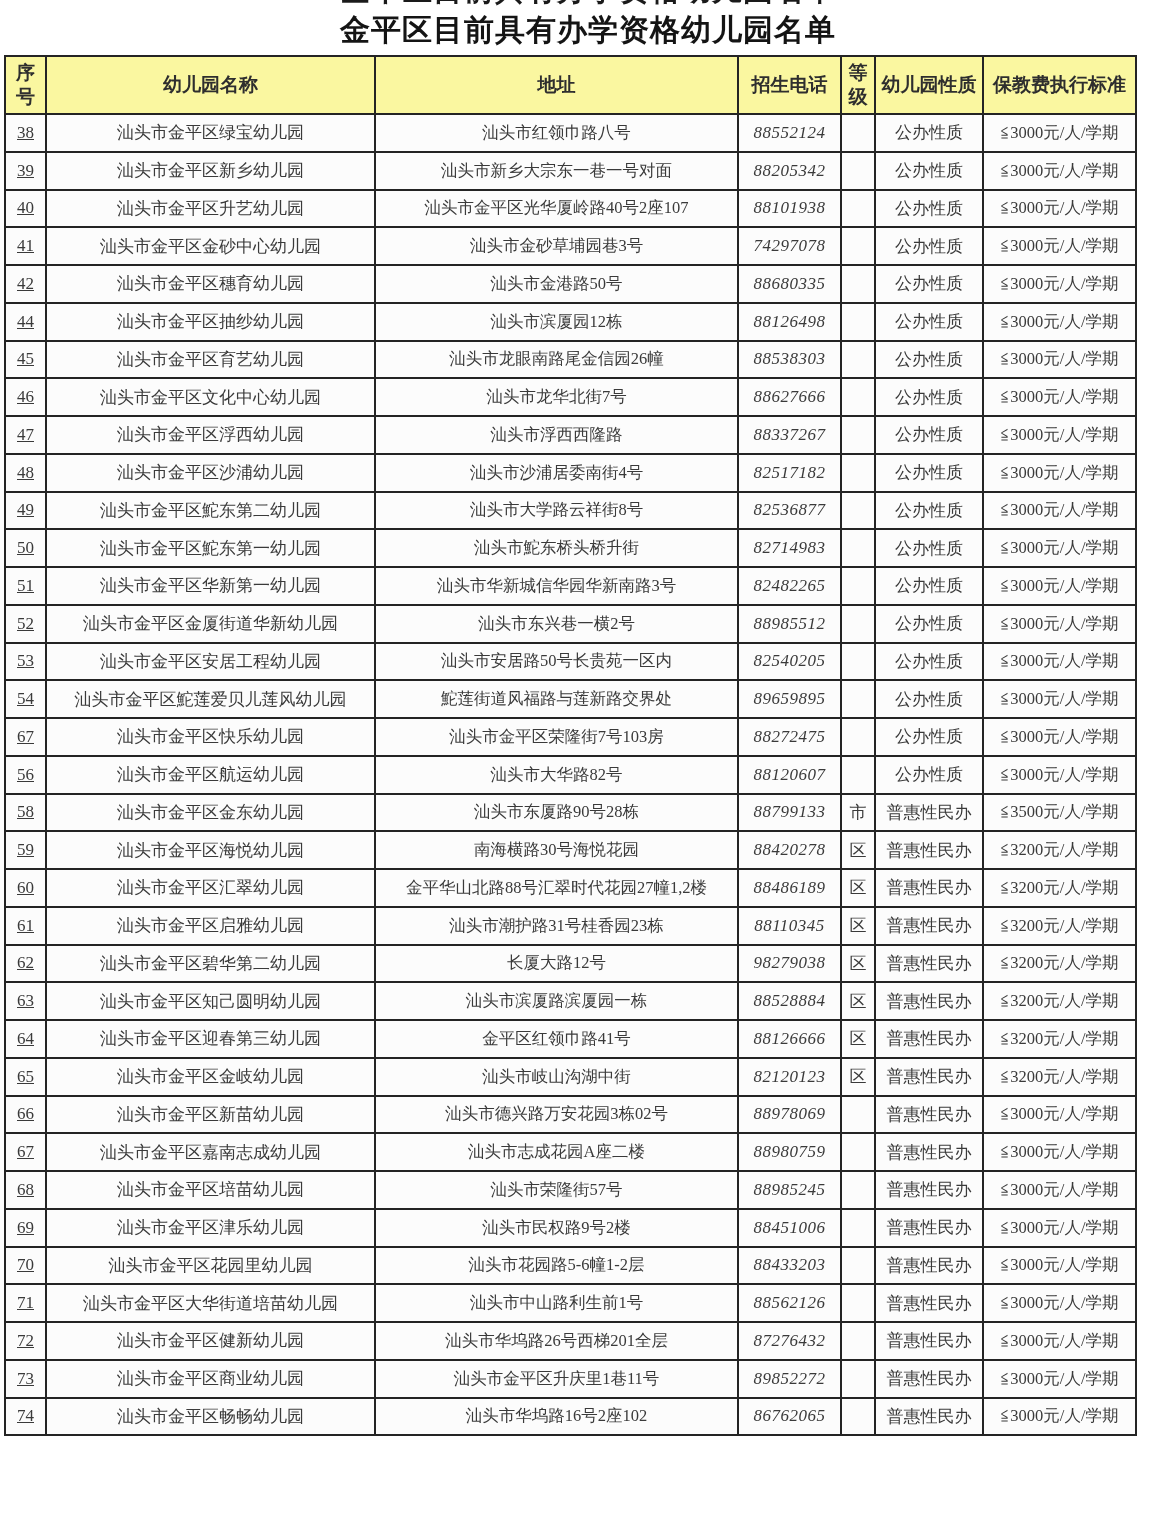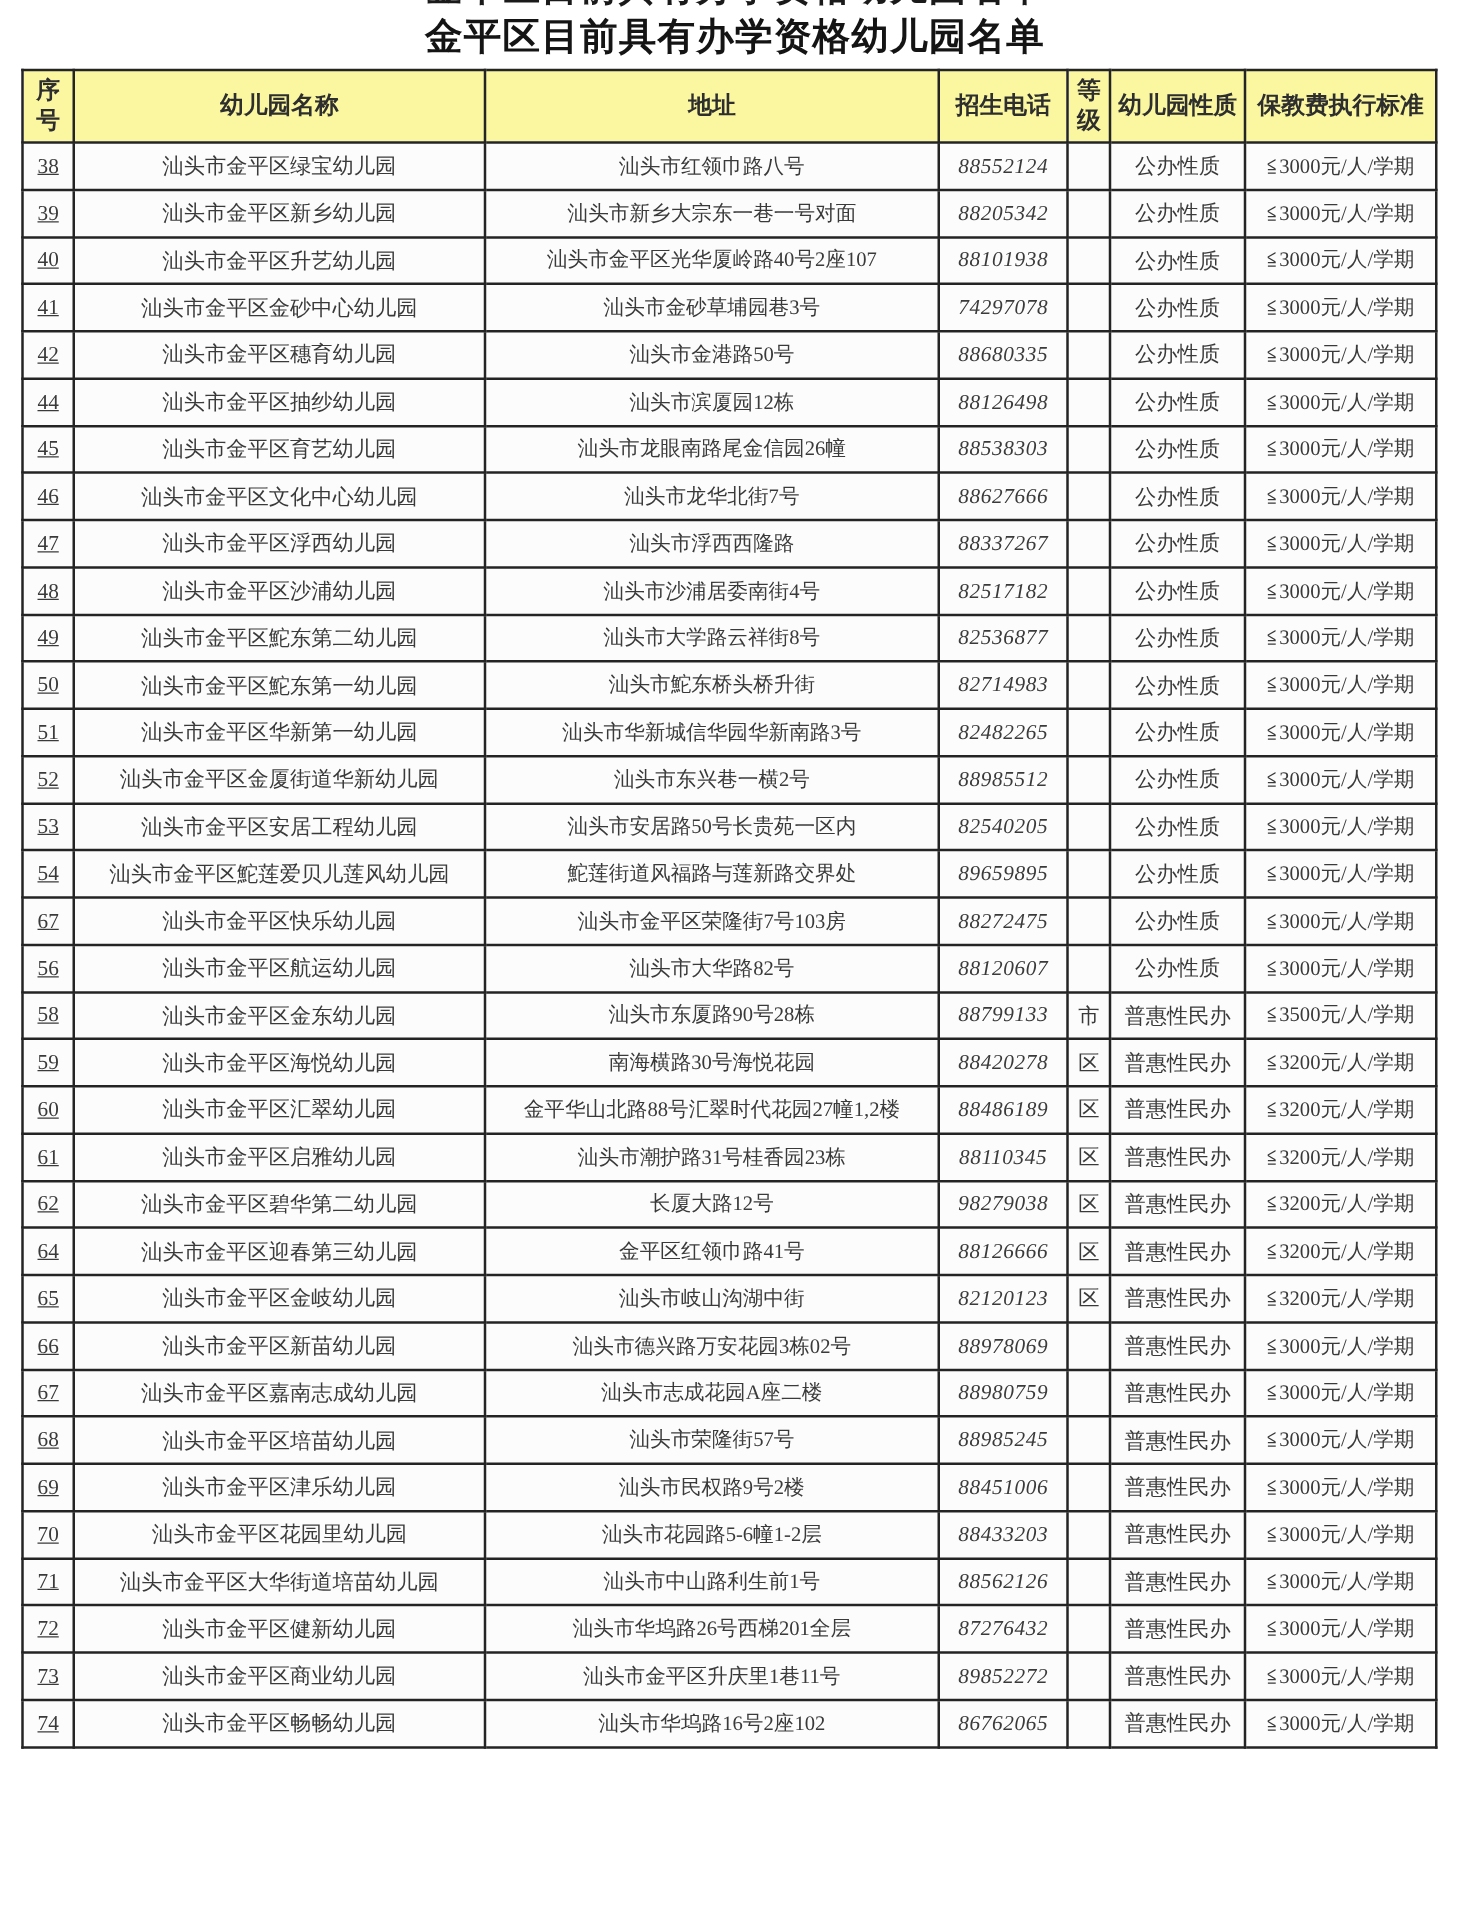--- a/index.html
+++ b/index.html
@@ -30,21 +30,21 @@
   .page-title {
     margin: 12px 0 7px 0;
     text-align: center;
     font-size: 30px;
     line-height: 36px;
     font-weight: bold;
     color: #141414;
     letter-spacing: 1px;
   }
   table.roster {
-    margin-left: 17px;
+    margin-left: 4px;
     width: 1131px;
     border-collapse: collapse;
     table-layout: fixed;
     border: 2px solid #6d28d9;
   }
   table.roster col.c-no     { width: 41px;  }
   table.roster col.c-name   { width: 329px; }
   table.roster col.c-addr   { width: 363px; }
   table.roster col.c-phone  { width: 103px; }
   table.roster col.c-level  { width: 34px;  }
@@ -311,20 +311,29 @@
       <tr>
     <td class="col-no">62</td>
     <td class="col-name">汕头市金平区碧华第二幼儿园</td>
     <td class="col-addr">长厦大路12号</td>
     <td class="col-phone">98279038</td>
     <td class="col-level">区</td>
     <td class="col-nature">普惠性民办</td>
     <td class="col-fee">≦3200元/人/学期</td>
   </tr>
       <tr>
+    <td class="col-no">63</td>
+    <td class="col-name">汕头市金平区知己圆明幼儿园</td>
+    <td class="col-addr">汕头市滨厦路滨厦园一栋</td>
+    <td class="col-phone">88528884</td>
+    <td class="col-level">区</td>
+    <td class="col-nature">普惠性民办</td>
+    <td class="col-fee">≦3200元/人/学期</td>
+  </tr>
+      <tr>
     <td class="col-no">64</td>
     <td class="col-name">汕头市金平区迎春第三幼儿园</td>
     <td class="col-addr">金平区红领巾路41号</td>
     <td class="col-phone">88126666</td>
     <td class="col-level">区</td>
     <td class="col-nature">普惠性民办</td>
     <td class="col-fee">≦3200元/人/学期</td>
   </tr>
       <tr>
     <td class="col-no">65</td>

